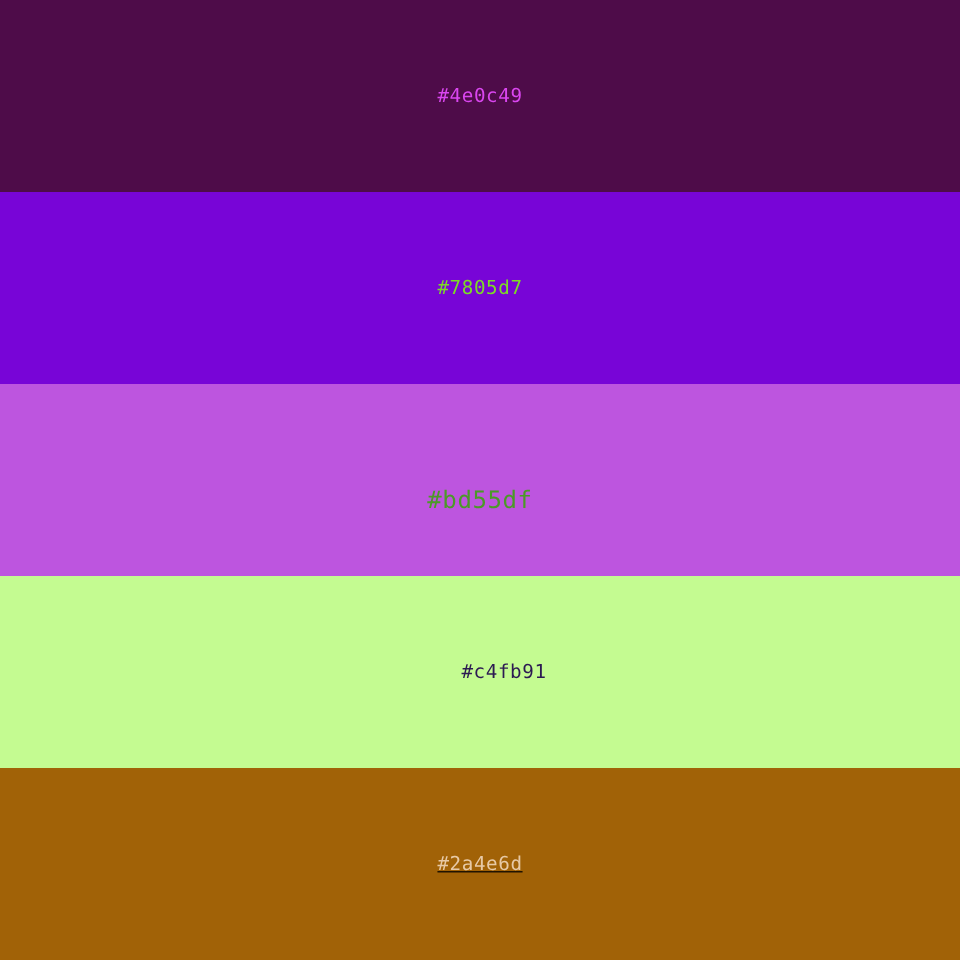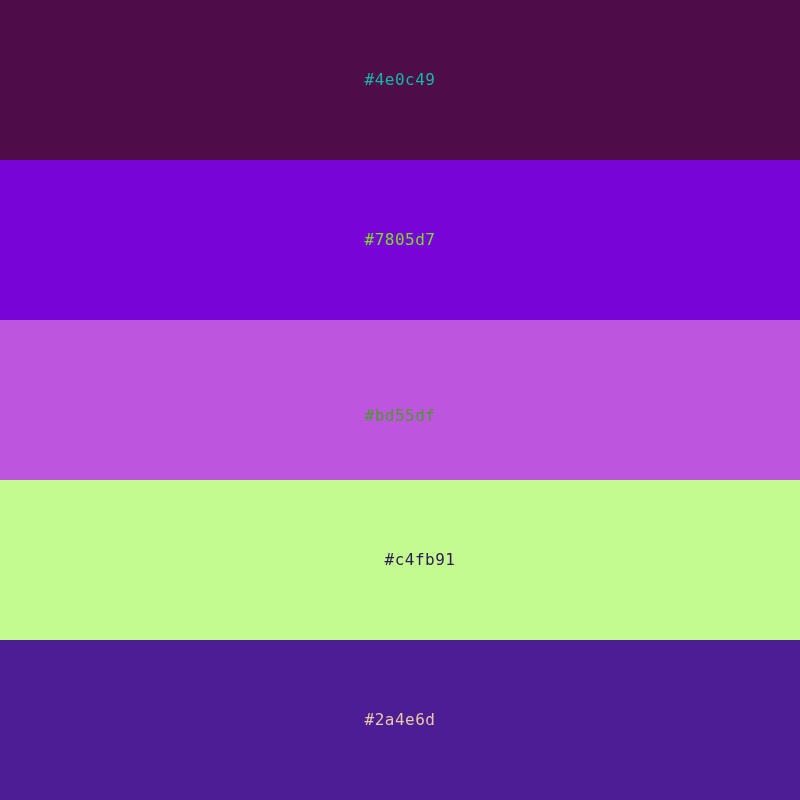--- a/index.html
+++ b/index.html
@@ -34,27 +34,27 @@
     letter-spacing: 0.5px;
     white-space: nowrap;
     user-select: none;
   }
 </style>
 </head>
 <body>
 
 <div id="palette">
     <div class="swatch" style="background: rgb(78, 12, 73);">
-      <span class="swatch-label" style="color: #14b8a6; font-size: 16px;">#4e0c49</span>
+      <span class="swatch-label" style="color: #d946ef; font-size: 16px;">#4e0c49</span>
     </div>
     <div class="swatch" style="background: rgb(120, 5, 215);">
       <span class="swatch-label" style="color: rgb(125, 219, 38); font-size: 16px;">#7805d7</span>
     </div>
     <div class="swatch" style="background: rgb(189, 85, 223);">
-      <span class="swatch-label" style="color: rgb(75, 154, 39); font-size: 16px; margin-top: 32px;">#bd55df</span>
+      <span class="swatch-label" style="color: rgb(75, 154, 39); font-size: 20px; margin-top: 32px;">#bd55df</span>
     </div>
     <div class="swatch" style="background: rgb(196, 251, 145); padding-left: 40px;">
       <span class="swatch-label" style="color: rgb(44, 26, 82); font-size: 16px;">#c4fb91</span>
     </div>
-    <div class="swatch" style="background: #4c1d95;">
+    <div class="swatch" style="background: #a16207; text-decoration: underline;">
       <span class="swatch-label" style="color: rgb(231, 201, 166); font-size: 16px;">#2a4e6d</span>
     </div>
   </div>
 
 </body></html>

